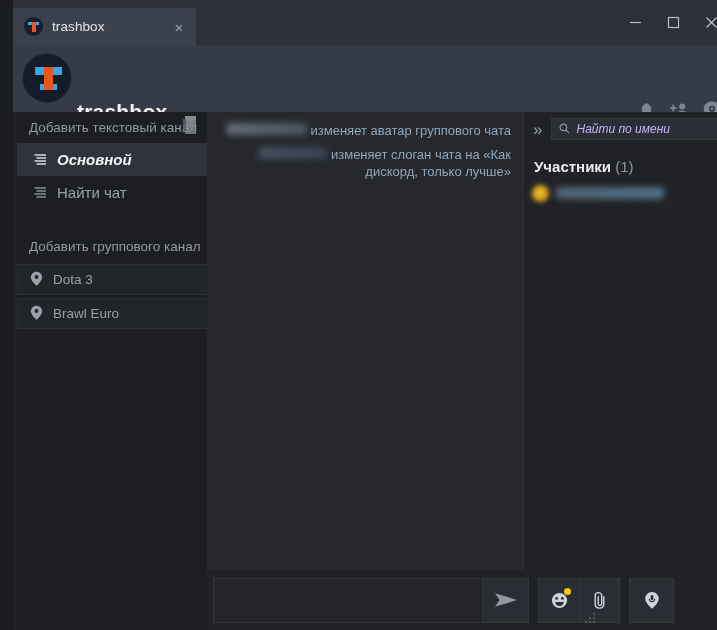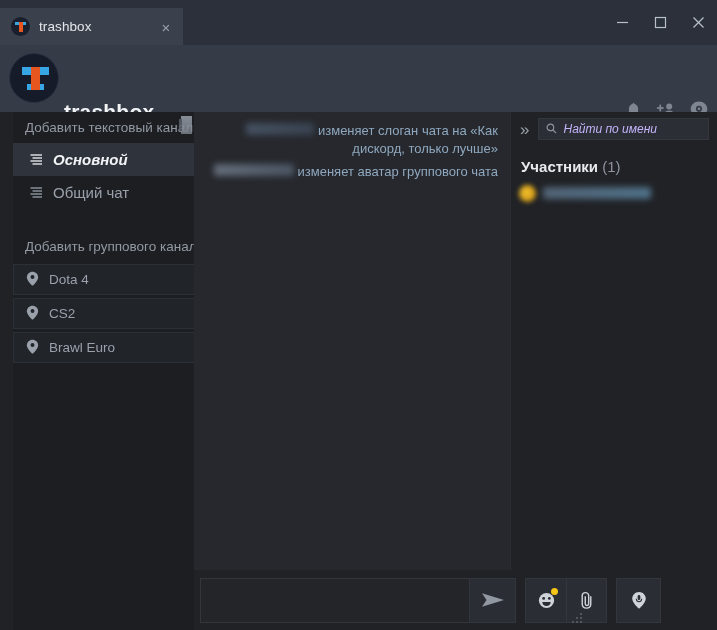--- a/index.html
+++ b/index.html
@@ -2,21 +2,21 @@
 <html><head>
 <meta charset="utf-8">
 <style>
   * { box-sizing: border-box; margin: 0; padding: 0; }
   html, body {
     width: 717px; height: 630px;
     background: #1b1d21;
     font-family: "Liberation Sans", sans-serif;
     overflow: hidden;
   }
-  .app { position: relative; width: 588px; height: 630px; background: #202226; }
+  .app { position: relative; width: 588px; height: 630px; background: #202226; margin-left: 13px; }
 
   
   .titlebar {
     position: absolute; left: 0; top: 0; width: 717px; height: 45px;
     background: #2b303a;
   }
   .tab {
     position: absolute; left: 0; top: 8px; width: 183px; height: 37px;
     background: #3b414c; display: flex; align-items: center; padding: 0 10px 0 11px;
   }
@@ -74,21 +74,21 @@
     position: absolute; right: 10px; top: 88px; display: flex; align-items: center;
     gap: 16px; font-size: 11.5px; color: #b9c0c9; letter-spacing: .4px;
   }
   .cnt { display: flex; align-items: center; gap: 5px; }
   .dot-blue { width: 5px; height: 5px; border-radius: 50%; background: #4aa3d8; }
   .dot-white { width: 5px; height: 5px; border-radius: 50%; background: #cfd4da; }
   .cnt-blue { color: #63a9d6; }
 
   
   .sidebar {
-    position: absolute; left: 13px; top: 112px; width: 194px; height: 518px;
+    position: absolute; left: 4px; top: 112px; width: 194px; height: 518px;
     background: #1c1e22;
   }
   .add-row {
     height: 31px; display: flex; align-items: center; padding-left: 12px;
     color: #9299a3; font-size: 13.5px; cursor: pointer; position: relative;
   }
   .add-row.voice { margin-top: 22px; height: 30px; }
   .cursor-art {
     position: absolute; left: 168px; top: 4px; width: 11px; height: 18px;
     background: linear-gradient(180deg, #9aa1ab 0%, #787f88 100%);
@@ -301,64 +301,55 @@
 
     <div class="chan">
       <span class="lines">
         <svg width="13" height="11" viewBox="0 0 13 11" stroke="currentColor" stroke-width="1.3" fill="none">
           <line x1="0.5" y1="1" x2="12" y2="1"></line>
             <line x1="2.5" y1="4" x2="12" y2="4"></line>
           <line x1="0.5" y1="7" x2="12" y2="7"></line>
             <line x1="2.5" y1="10" x2="12" y2="10"></line>
         </svg>
       </span>
-      <span>Общий чат</span>
+      <span>Найти чат</span>
     </div>
 
     <div class="add-row voice">
       <span>Добавить группового канал</span>
     </div>
 
     <div class="vlist">
       <div class="vchan">
         <span>
           <svg width="15" height="15" viewBox="0 0 16 16" fill="currentColor">
             <path d="M8 .8C4.7.8 2 3.4 2 6.7c0 3.5 4.4 7.7 5.5 8.7.3.2.7.2 1 0C9.6 14.4 14 10.2 14 6.7 14 3.4 11.3.8 8 .8z"></path>
             <circle cx="8" cy="6.4" r="2.1" fill="#212429"></circle>
           </svg>
         </span>
-        <span>Dota 4</span>
+        <span>Dota 3</span>
       </div>
       <div class="vchan">
         <span>
           <svg width="15" height="15" viewBox="0 0 16 16" fill="currentColor">
             <path d="M8 .8C4.7.8 2 3.4 2 6.7c0 3.5 4.4 7.7 5.5 8.7.3.2.7.2 1 0C9.6 14.4 14 10.2 14 6.7 14 3.4 11.3.8 8 .8z"></path>
             <circle cx="8" cy="6.4" r="2.1" fill="#212429"></circle>
           </svg>
         </span>
-        <span>CS2</span>
-      </div>
-      <div class="vchan">
-        <span>
-          <svg width="15" height="15" viewBox="0 0 16 16" fill="currentColor">
-            <path d="M8 .8C4.7.8 2 3.4 2 6.7c0 3.5 4.4 7.7 5.5 8.7.3.2.7.2 1 0C9.6 14.4 14 10.2 14 6.7 14 3.4 11.3.8 8 .8z"></path>
-            <circle cx="8" cy="6.4" r="2.1" fill="#212429"></circle>
-          </svg>
-        </span>
         <span>Brawl Euro</span>
       </div>
     </div>
   </div>
 
   <div class="messages">
     <div class="msg">
+      <span class="msg-name"></span><span class="msg-text">изменяет аватар группового чата</span>
+    </div>
+    <div class="msg">
       <span class="msg-name dim"></span><span class="msg-text">изменяет слоган чата на «Как дискорд, только лучше»</span>
-    </div>
-    <div class="msg">
-      <span class="msg-name"></span><span class="msg-text">изменяет аватар группового чата</span>
     </div>
   </div>
 
   <div class="rightpanel">
     <div class="rp-top">
       <span class="chev">»</span>
       <div class="searchbox">
         <span class="mag">
           <svg width="11" height="11" viewBox="0 0 12 12" fill="none" stroke="currentColor" stroke-width="1.3">
             <circle cx="4.8" cy="4.8" r="3.6"></circle>

